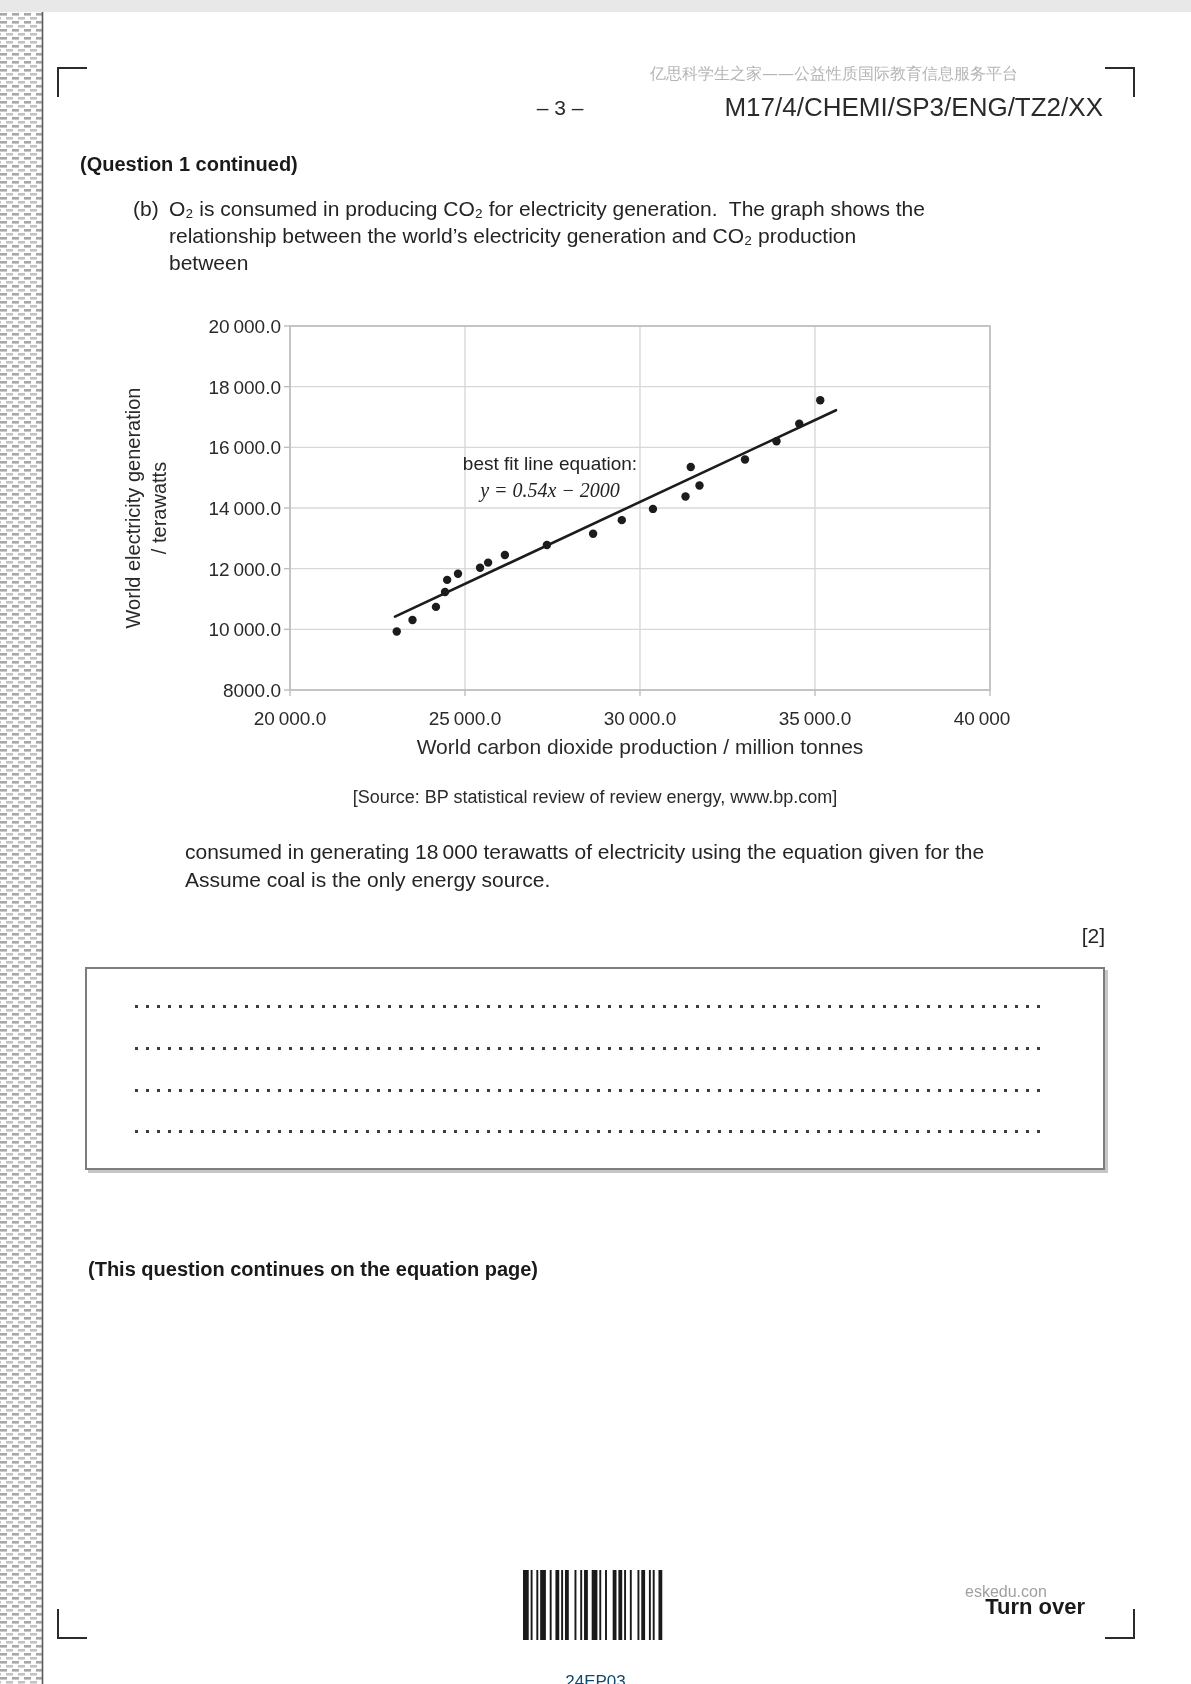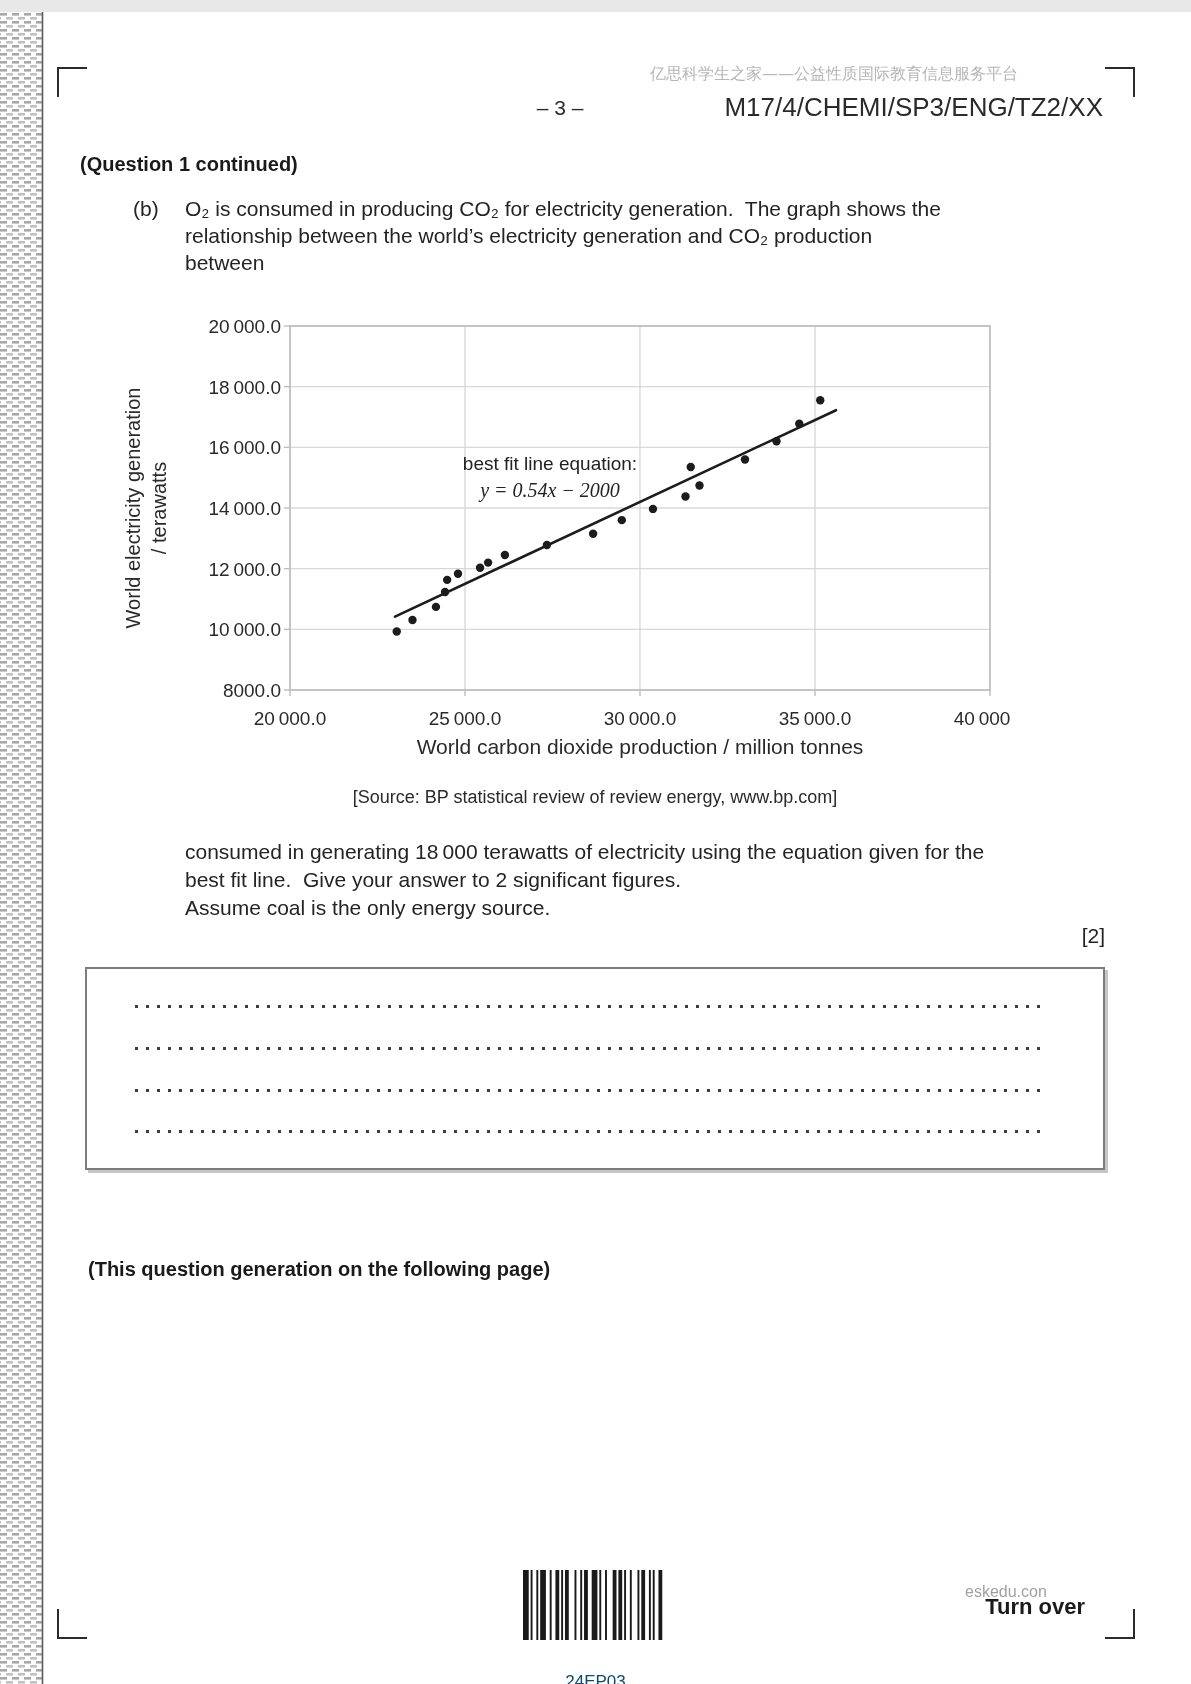--- a/index.html
+++ b/index.html
@@ -50,21 +50,21 @@
   <div class="abs crop bl" style="left:57px;top:1597px"></div>
   <div class="abs crop br" style="left:1105px;top:1597px"></div>
 
   <div class="abs cn" style="left:518px;top:52px;width:500px;text-align:right;font-size:16px;color:#b5b5b5">亿思科学生之家——公益性质国际教育信息服务平台</div>
   <div class="abs" style="left:505px;top:84px;width:110px;text-align:center;font-size:21px;color:#2a2a2a">– 3 –</div>
   <div class="abs" style="left:703px;top:80px;width:400px;text-align:right;font-size:26px;color:#2a2a2a">M17/4/CHEMI/SP3/ENG/TZ2/XX</div>
 
   <div class="abs bold" style="left:80px;top:141px;font-size:20px">(Question 1 continued)</div>
 
   <div class="abs bodytxt" style="left:133px;top:183px">(b)</div>
-  <div class="abs bodytxt" style="left:185px;top:183px;width:760px">
+  <div class="abs bodytxt" style="left:169px;top:183px;width:760px">
     <div>O₂ is consumed in producing CO₂ for electricity generation.&nbsp; The graph shows the</div>
     <div>relationship between the world’s electricity generation and CO₂ production between</div>
   </div>
 
   <svg id="chart-svg" class="abs" style="left:100px;top:280px" width="910" height="470" viewBox="0 0 910 470">
       <line x1="190" y1="34" x2="190" y2="398" stroke="#d8d8d8" stroke-width="1.4"></line>
       <line x1="190" y1="398" x2="190" y2="404" stroke="#bdbdbd" stroke-width="1.4"></line>
       <line x1="365" y1="34" x2="365" y2="398" stroke="#d8d8d8" stroke-width="1.4"></line>
       <line x1="365" y1="398" x2="365" y2="404" stroke="#bdbdbd" stroke-width="1.4"></line>
       <line x1="540" y1="34" x2="540" y2="398" stroke="#d8d8d8" stroke-width="1.4"></line>
@@ -125,33 +125,32 @@
       <circle cx="645" cy="167.46666666666667" r="4.2" fill="#1c1c1c"></circle>
       <circle cx="676.5" cy="149.26666666666665" r="4.2" fill="#1c1c1c"></circle>
       <circle cx="699.25" cy="131.67333333333335" r="4.2" fill="#1c1c1c"></circle>
       <circle cx="720.25" cy="108.31666666666666" r="4.2" fill="#1c1c1c"></circle>
     </svg>
 
   <div class="abs" style="left:85px;top:775px;width:1020px;text-align:center;font-size:18px;color:#2a2a2a">[Source: BP statistical review of review energy, www.bp.com]</div>
 
   <div class="abs qtxt" style="left:185px;top:826px;width:800px">
     <div>consumed in generating 18 000 terawatts of electricity using the equation given for the</div>
-    <div>best fit line.&nbsp; Give your answer to 2 significant figures.</div>
     <div>Assume coal is the only energy source.</div>
   </div>
   <div class="abs qtxt" style="left:1005px;top:910px;width:100px;text-align:right">[2]</div>
 
   <div class="abs answer-box">
     <div class="dotline" style="top:36px"></div>
     <div class="dotline" style="top:78px"></div>
     <div class="dotline" style="top:120px"></div>
     <div class="dotline" style="top:161px"></div>
   </div>
 
-  <div class="abs bold" style="left:88px;top:1246px;font-size:20px">(This question generation on the following page)</div>
+  <div class="abs bold" style="left:88px;top:1246px;font-size:20px">(This question continues on the equation page)</div>
 
   <svg id="barcode-svg" class="abs" style="left:523px;top:1558px" width="145" height="70" viewBox="0 0 145 70">
       <rect x="0" y="0" width="5.723684210526316" height="70" fill="#1a1a1a"></rect>
       <rect x="7.631578947368421" y="0" width="1.9078947368421053" height="70" fill="#1a1a1a"></rect>
       <rect x="13.355263157894738" y="0" width="1.9078947368421053" height="70" fill="#1a1a1a"></rect>
       <rect x="17.17105263157895" y="0" width="5.723684210526316" height="70" fill="#1a1a1a"></rect>
       <rect x="26.710526315789473" y="0" width="1.9078947368421053" height="70" fill="#1a1a1a"></rect>
       <rect x="32.43421052631579" y="0" width="3.8157894736842106" height="70" fill="#1a1a1a"></rect>
       <rect x="38.1578947368421" y="0" width="1.9078947368421053" height="70" fill="#1a1a1a"></rect>
       <rect x="41.97368421052631" y="0" width="3.8157894736842106" height="70" fill="#1a1a1a"></rect>

